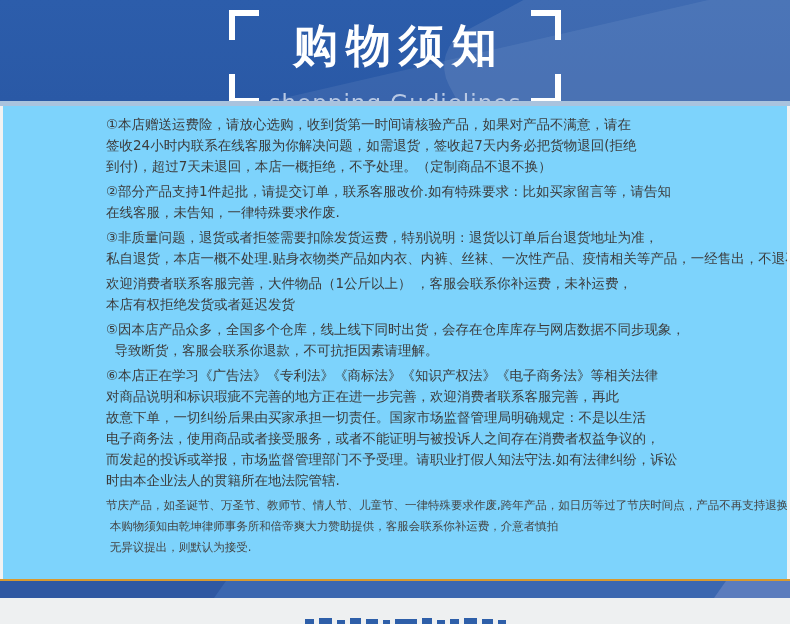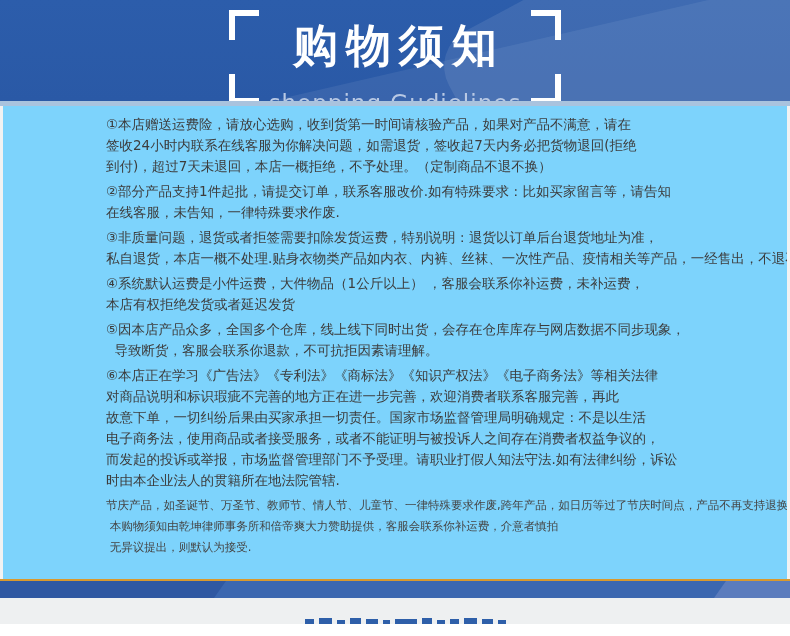--- a/index.html
+++ b/index.html
@@ -85,21 +85,21 @@
       </div>
       <div class="para">
         <div class="line">②部分产品支持1件起批，请提交订单，联系客服改价.如有特殊要求：比如买家留言等，请告知</div>
         <div class="line">在线客服，未告知，一律特殊要求作废.</div>
       </div>
       <div class="para">
         <div class="line">③非质量问题，退货或者拒签需要扣除发货运费，特别说明：退货以订单后台退货地址为准，</div>
         <div class="line">私自退货，本店一概不处理.贴身衣物类产品如内衣、内裤、丝袜、一次性产品、疫情相关等产品，一经售出，不退不换</div>
       </div>
       <div class="para">
-        <div class="line">④系统默认运费是小件运费，大件物品（1公斤以上） ，客服会联系你补运费，未补运费，</div>
+        <div class="line">欢迎消费者联系客服完善，大件物品（1公斤以上） ，客服会联系你补运费，未补运费，</div>
         <div class="line">本店有权拒绝发货或者延迟发货</div>
       </div>
       <div class="para">
         <div class="line">⑤因本店产品众多，全国多个仓库，线上线下同时出货，会存在仓库库存与网店数据不同步现象，</div>
         <div class="line">  导致断货，客服会联系你退款，不可抗拒因素请理解。</div>
       </div>
       <div class="para">
         <div class="line">⑥本店正在学习《广告法》《专利法》《商标法》《知识产权法》《电子商务法》等相关法律</div>
         <div class="line">对商品说明和标识瑕疵不完善的地方正在进一步完善，欢迎消费者联系客服完善，再此</div>
         <div class="line">故意下单，一切纠纷后果由买家承担一切责任。国家市场监督管理局明确规定：不是以生活</div>

